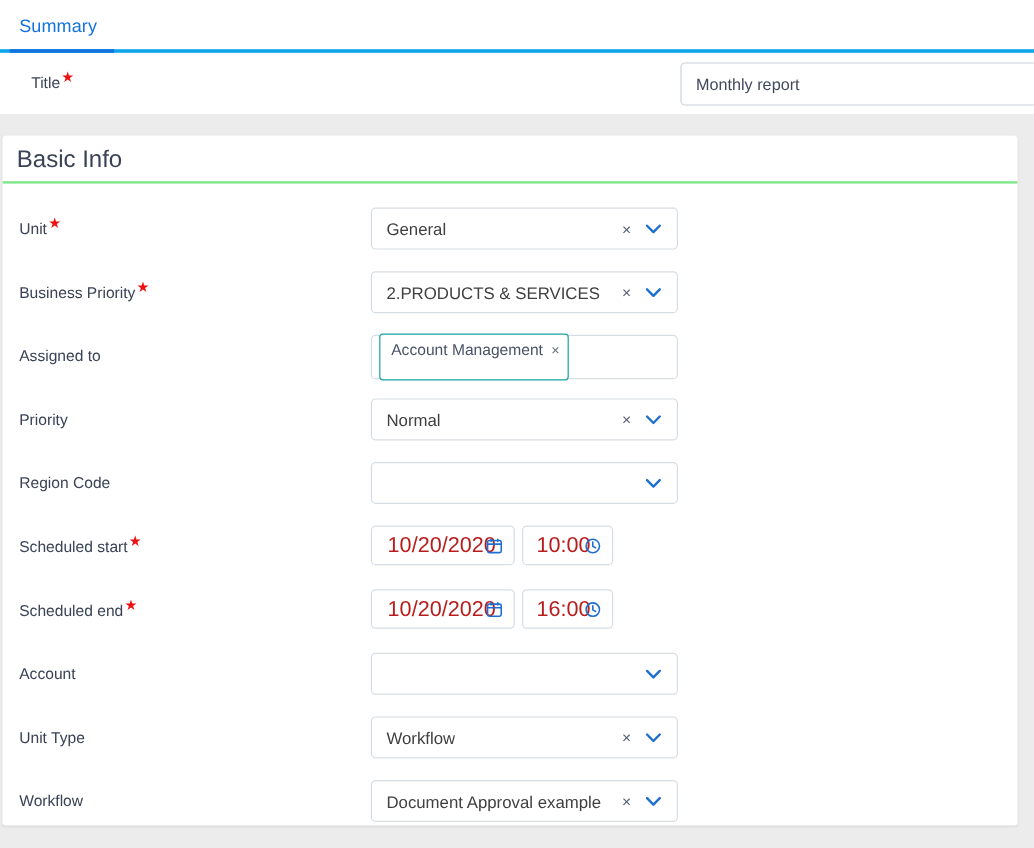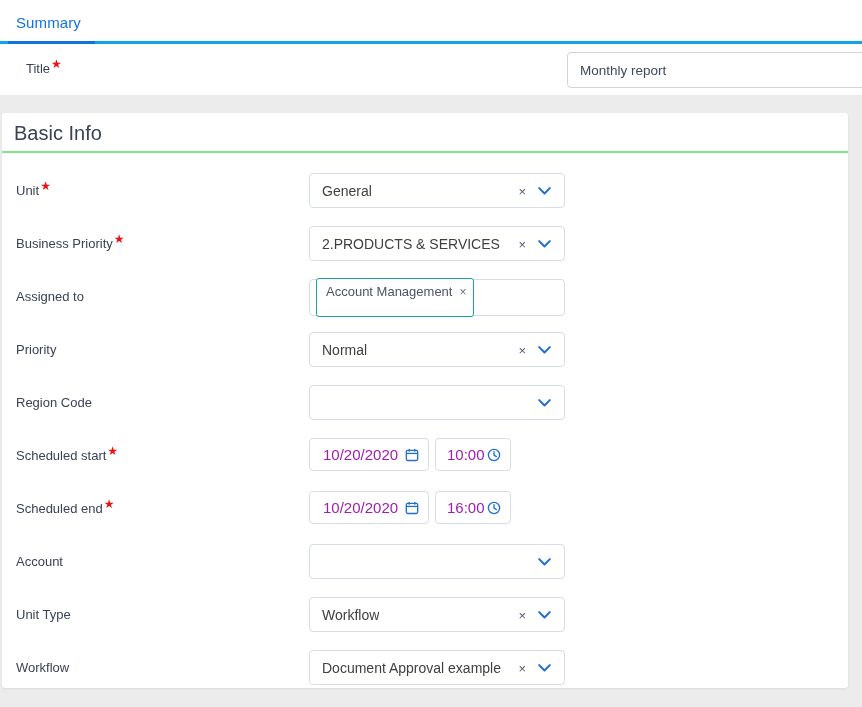--- a/index.html
+++ b/index.html
@@ -235,22 +235,22 @@
     border-radius: 4px;
     background: #fff;
     display: flex;
     align-items: center;
     cursor: pointer;
   }
   .datebox { width: 120px; }
   .timebox { width: 76px; }
   .dtbox .dtval {
     padding-left: 13px;
-    font-size: 15px;
-    color: #a21caf;
+    font-size: 18px;
+    color: #b91c1c;
   }
   .timebox .dtval { padding-left: 11px; }
   .dticon {
     position: absolute;
     right: 9px;
     top: 50%;
     transform: translateY(-50%);
     line-height: 0;
   }
   .dticon svg { display: block; }

